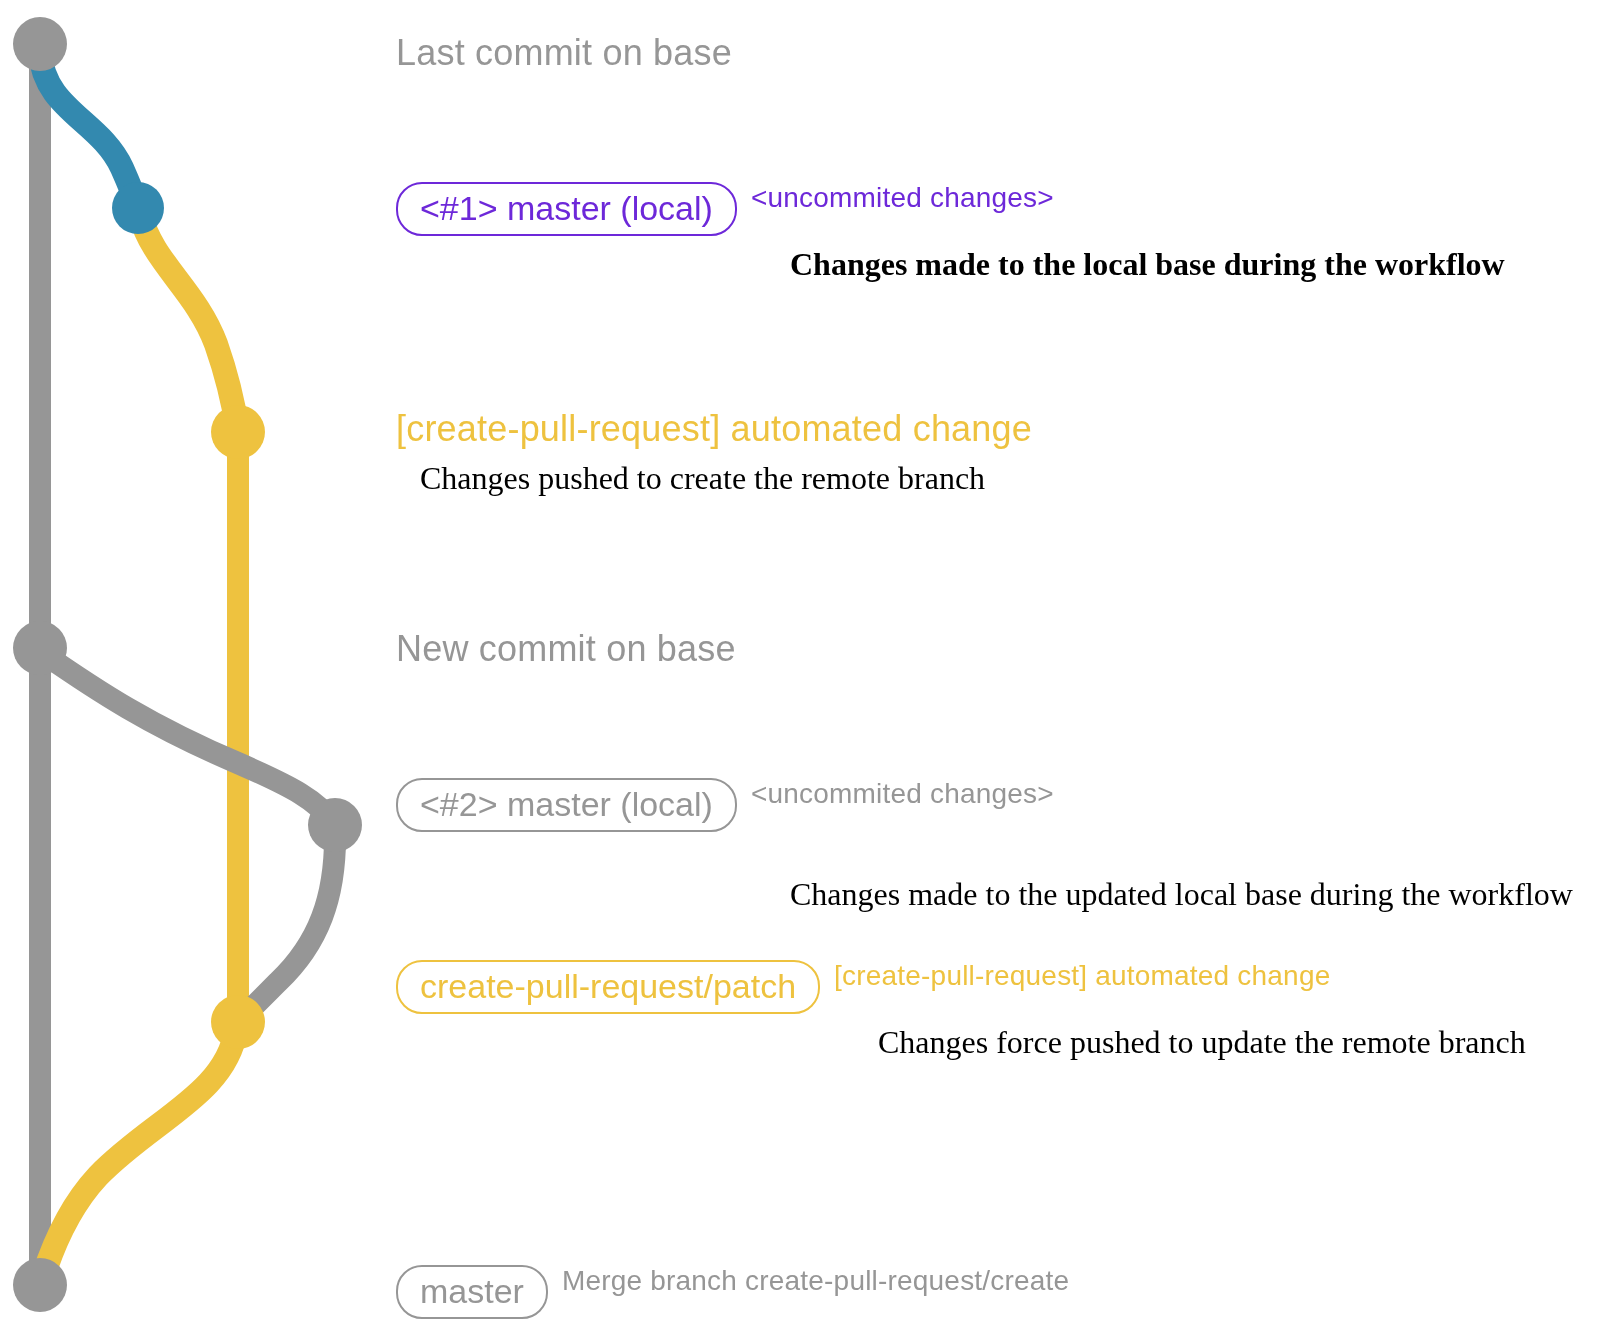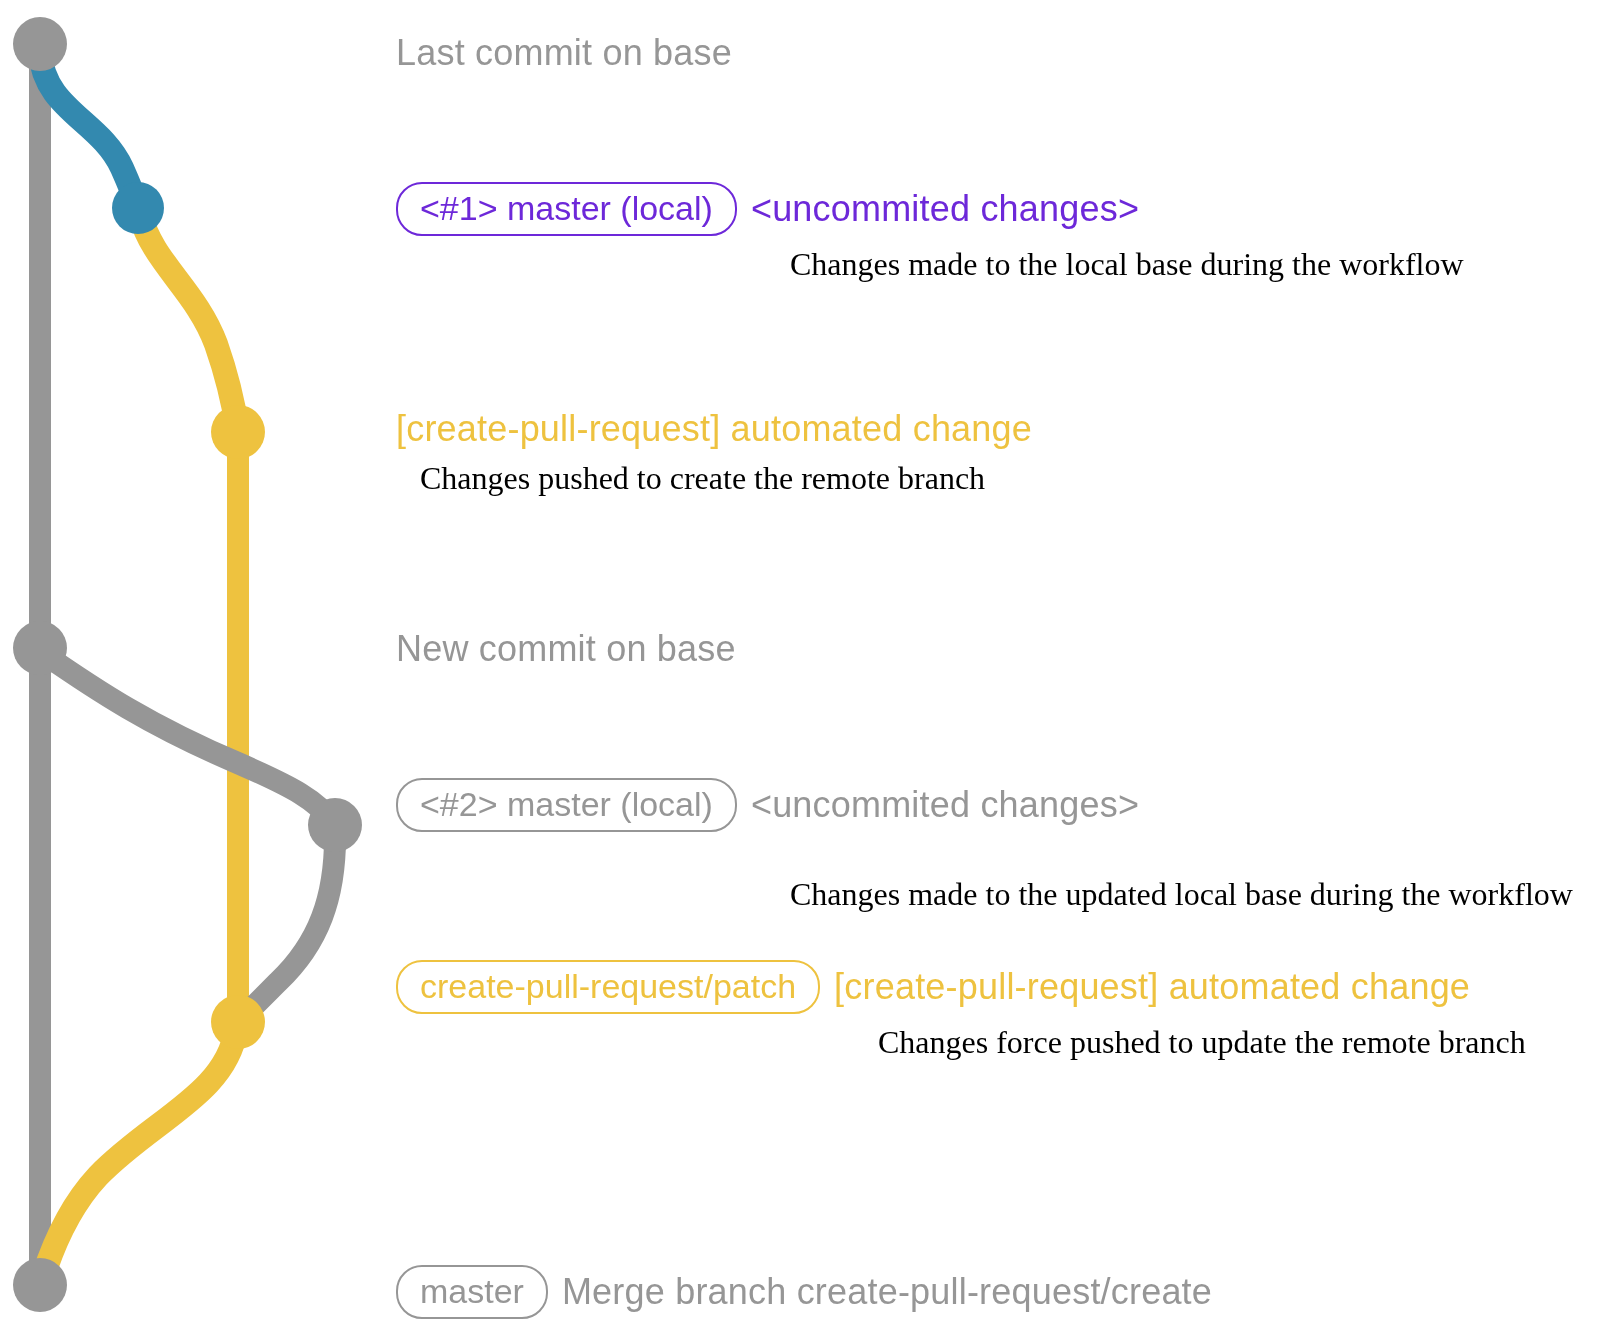--- a/index.html
+++ b/index.html
@@ -33,21 +33,21 @@
   }
 
   .row {
     position: absolute;
     left: 396px;
     display: block;
   }
 
   .row-line {
     display: flex;
-    align-items: center;
+    align-items: flex-start;
     gap: 14px;
     white-space: nowrap;
   }
 
   .plain-title {
     font-size: 36px;
     font-family: "Liberation Sans", sans-serif;
     letter-spacing: 0.2px;
   }
 
@@ -56,21 +56,21 @@
     border: 2px solid currentColor;
     border-radius: 26px;
     padding: 7px 22px 9px 22px;
     font-size: 34px;
     line-height: 1;
     font-family: "Liberation Sans", sans-serif;
     white-space: nowrap;
   }
 
   .subject {
-    font-size: 36px;
+    font-size: 28px;
     font-family: "Liberation Sans", sans-serif;
     white-space: nowrap;
     letter-spacing: 0.2px;
   }
 
   .caption {
     font-family: "Liberation Serif", serif;
     font-size: 32px;
     color: #000000;
     white-space: nowrap;
@@ -85,21 +85,21 @@
   
   #row-last-commit   { top: 32px;   }
   #row-pr1           { top: 182px;  }
   #row-auto1         { top: 408px;  }
   #row-new-commit    { top: 628px;  }
   #row-pr2           { top: 778px;  }
   #row-auto2         { top: 960px;  }
   #row-merge         { top: 1265px; }
 
   
-  #cap-1 { padding-left: 394px; }
+  #cap-1 { padding-left: 394px; font-weight: bold; }
   #cap-2 { padding-left: 24px;  }
   #cap-3 { padding-left: 394px; margin-top: 44px; }
   #cap-4 { padding-left: 482px; }
 </style>
 </head>
 <body>
 
 <svg id="graph-canvas" viewBox="0 0 400 1344" width="400" height="1344" xmlns="http://www.w3.org/2000/svg" preserveAspectRatio="none">
 
   <path d="M 40 44 L 40 1285" fill="none" stroke="#969696" stroke-width="22" stroke-linecap="round"></path>

